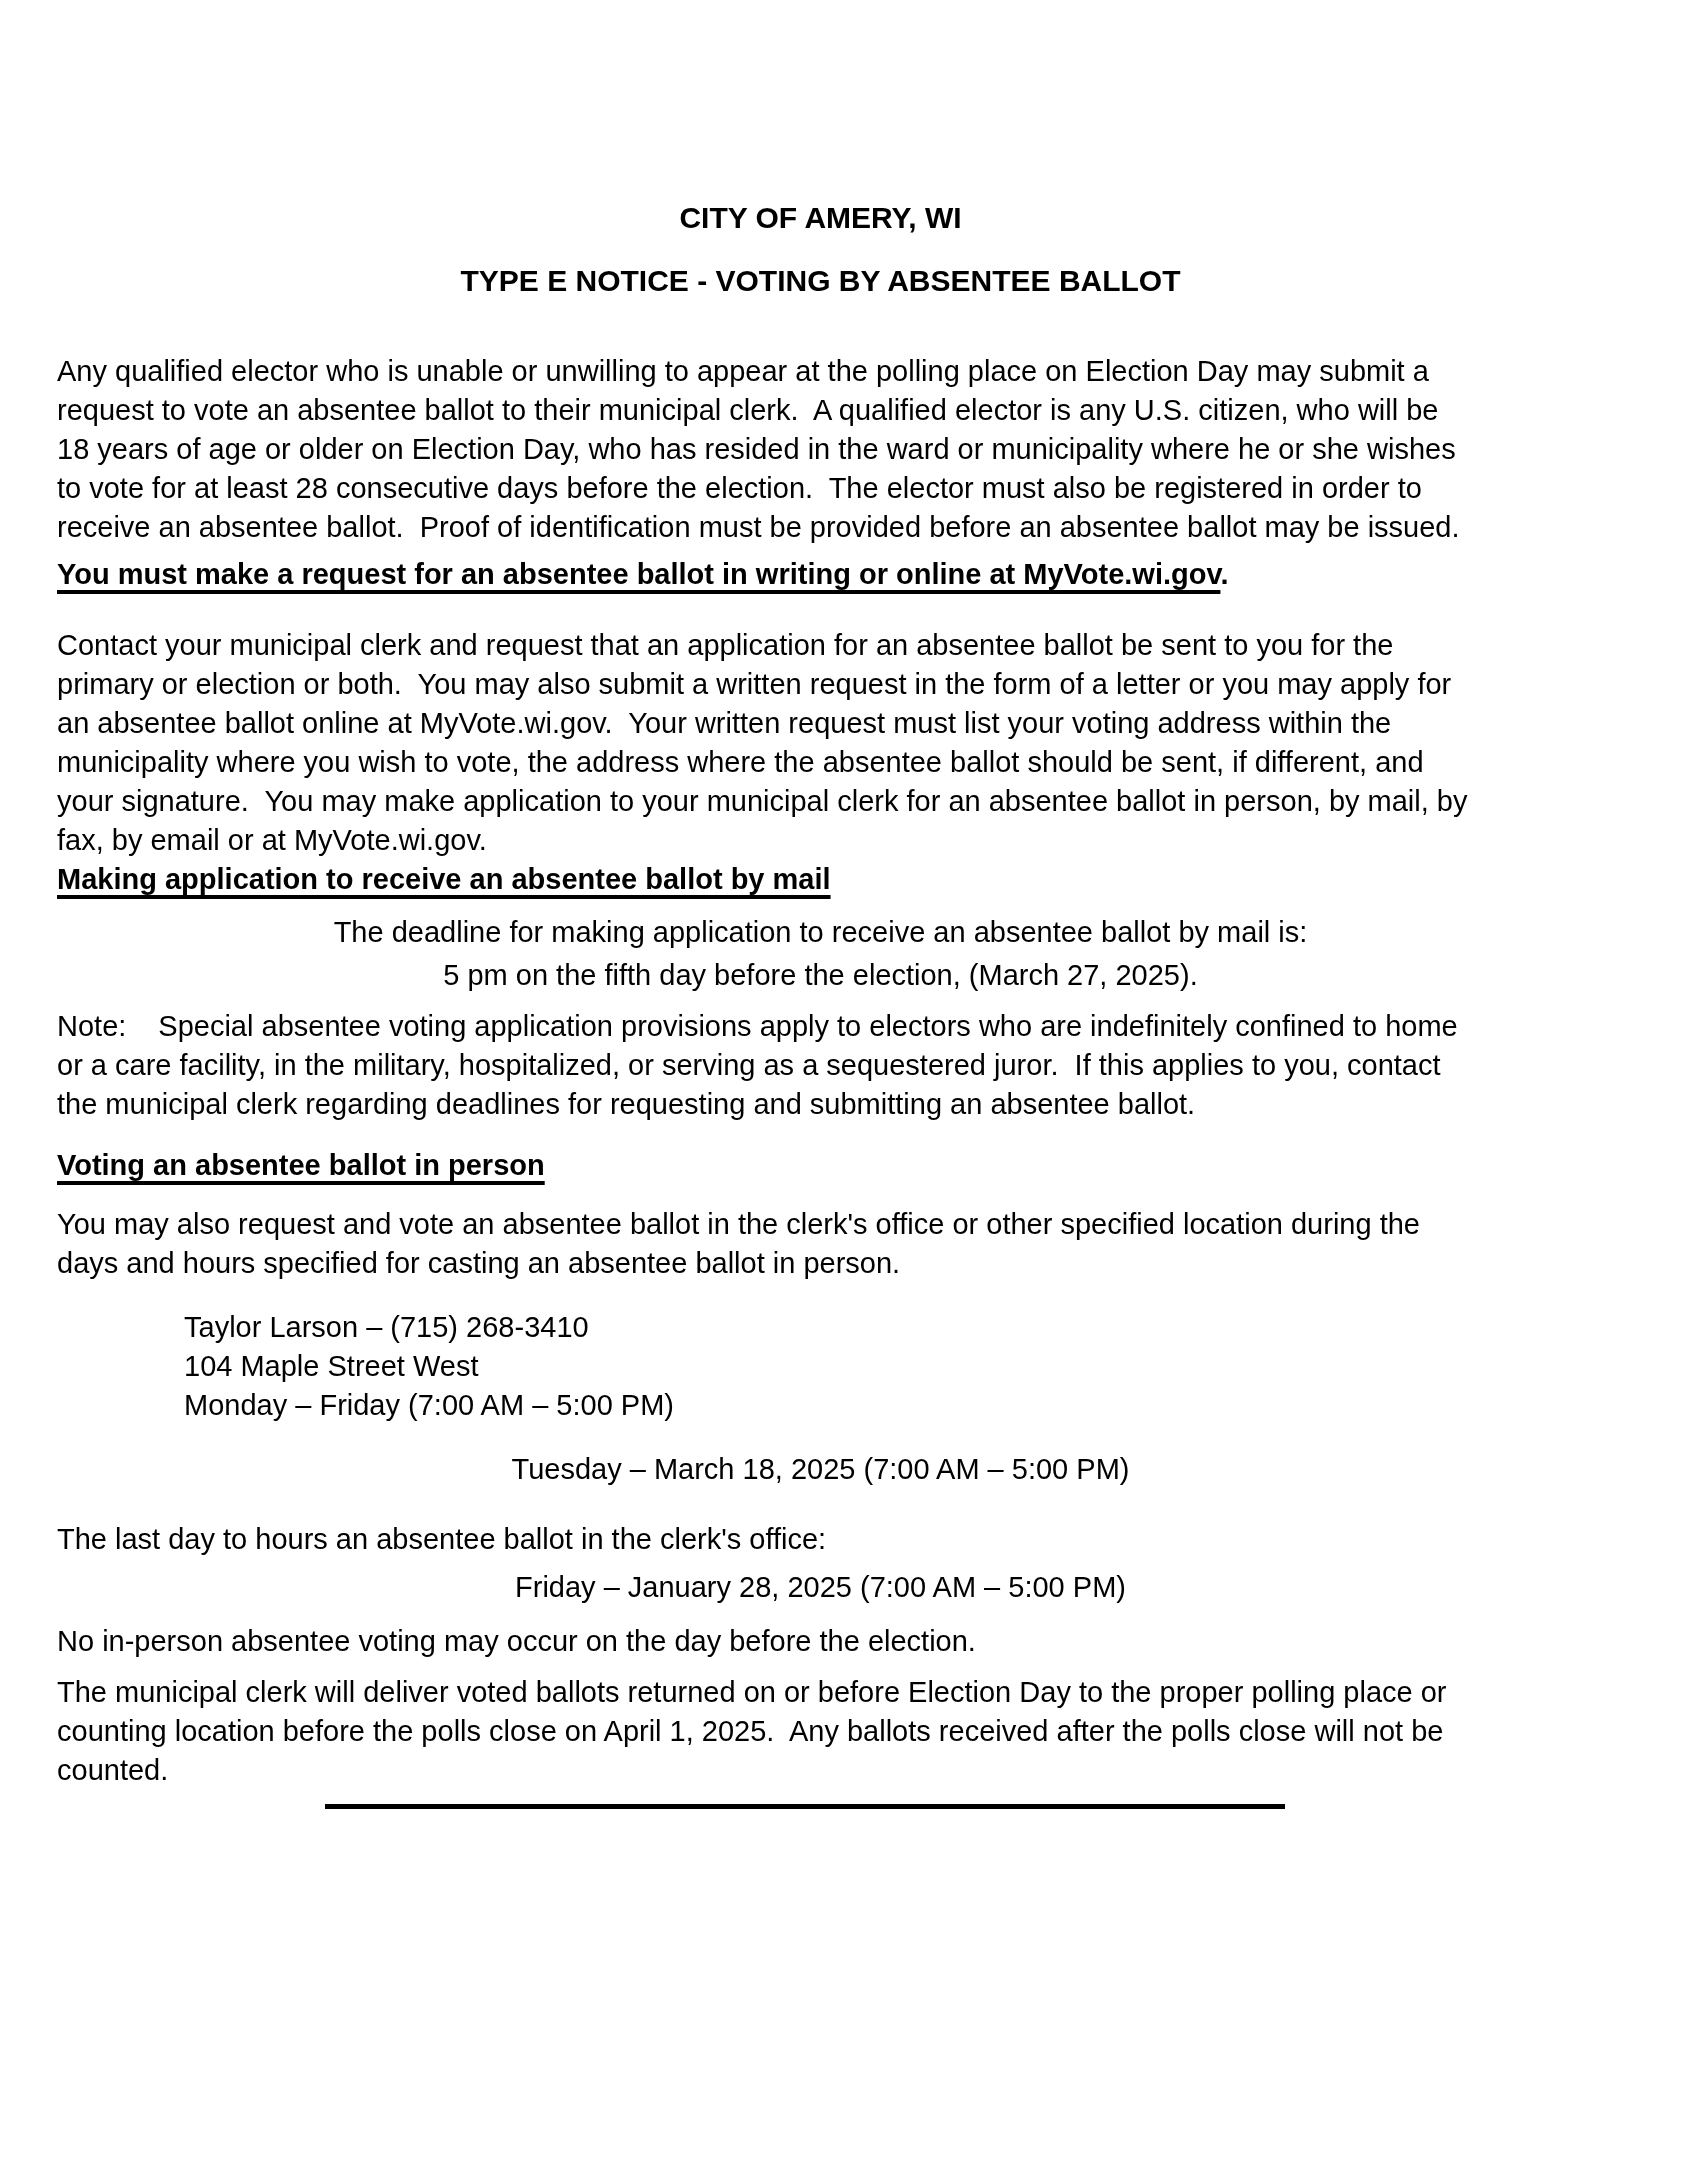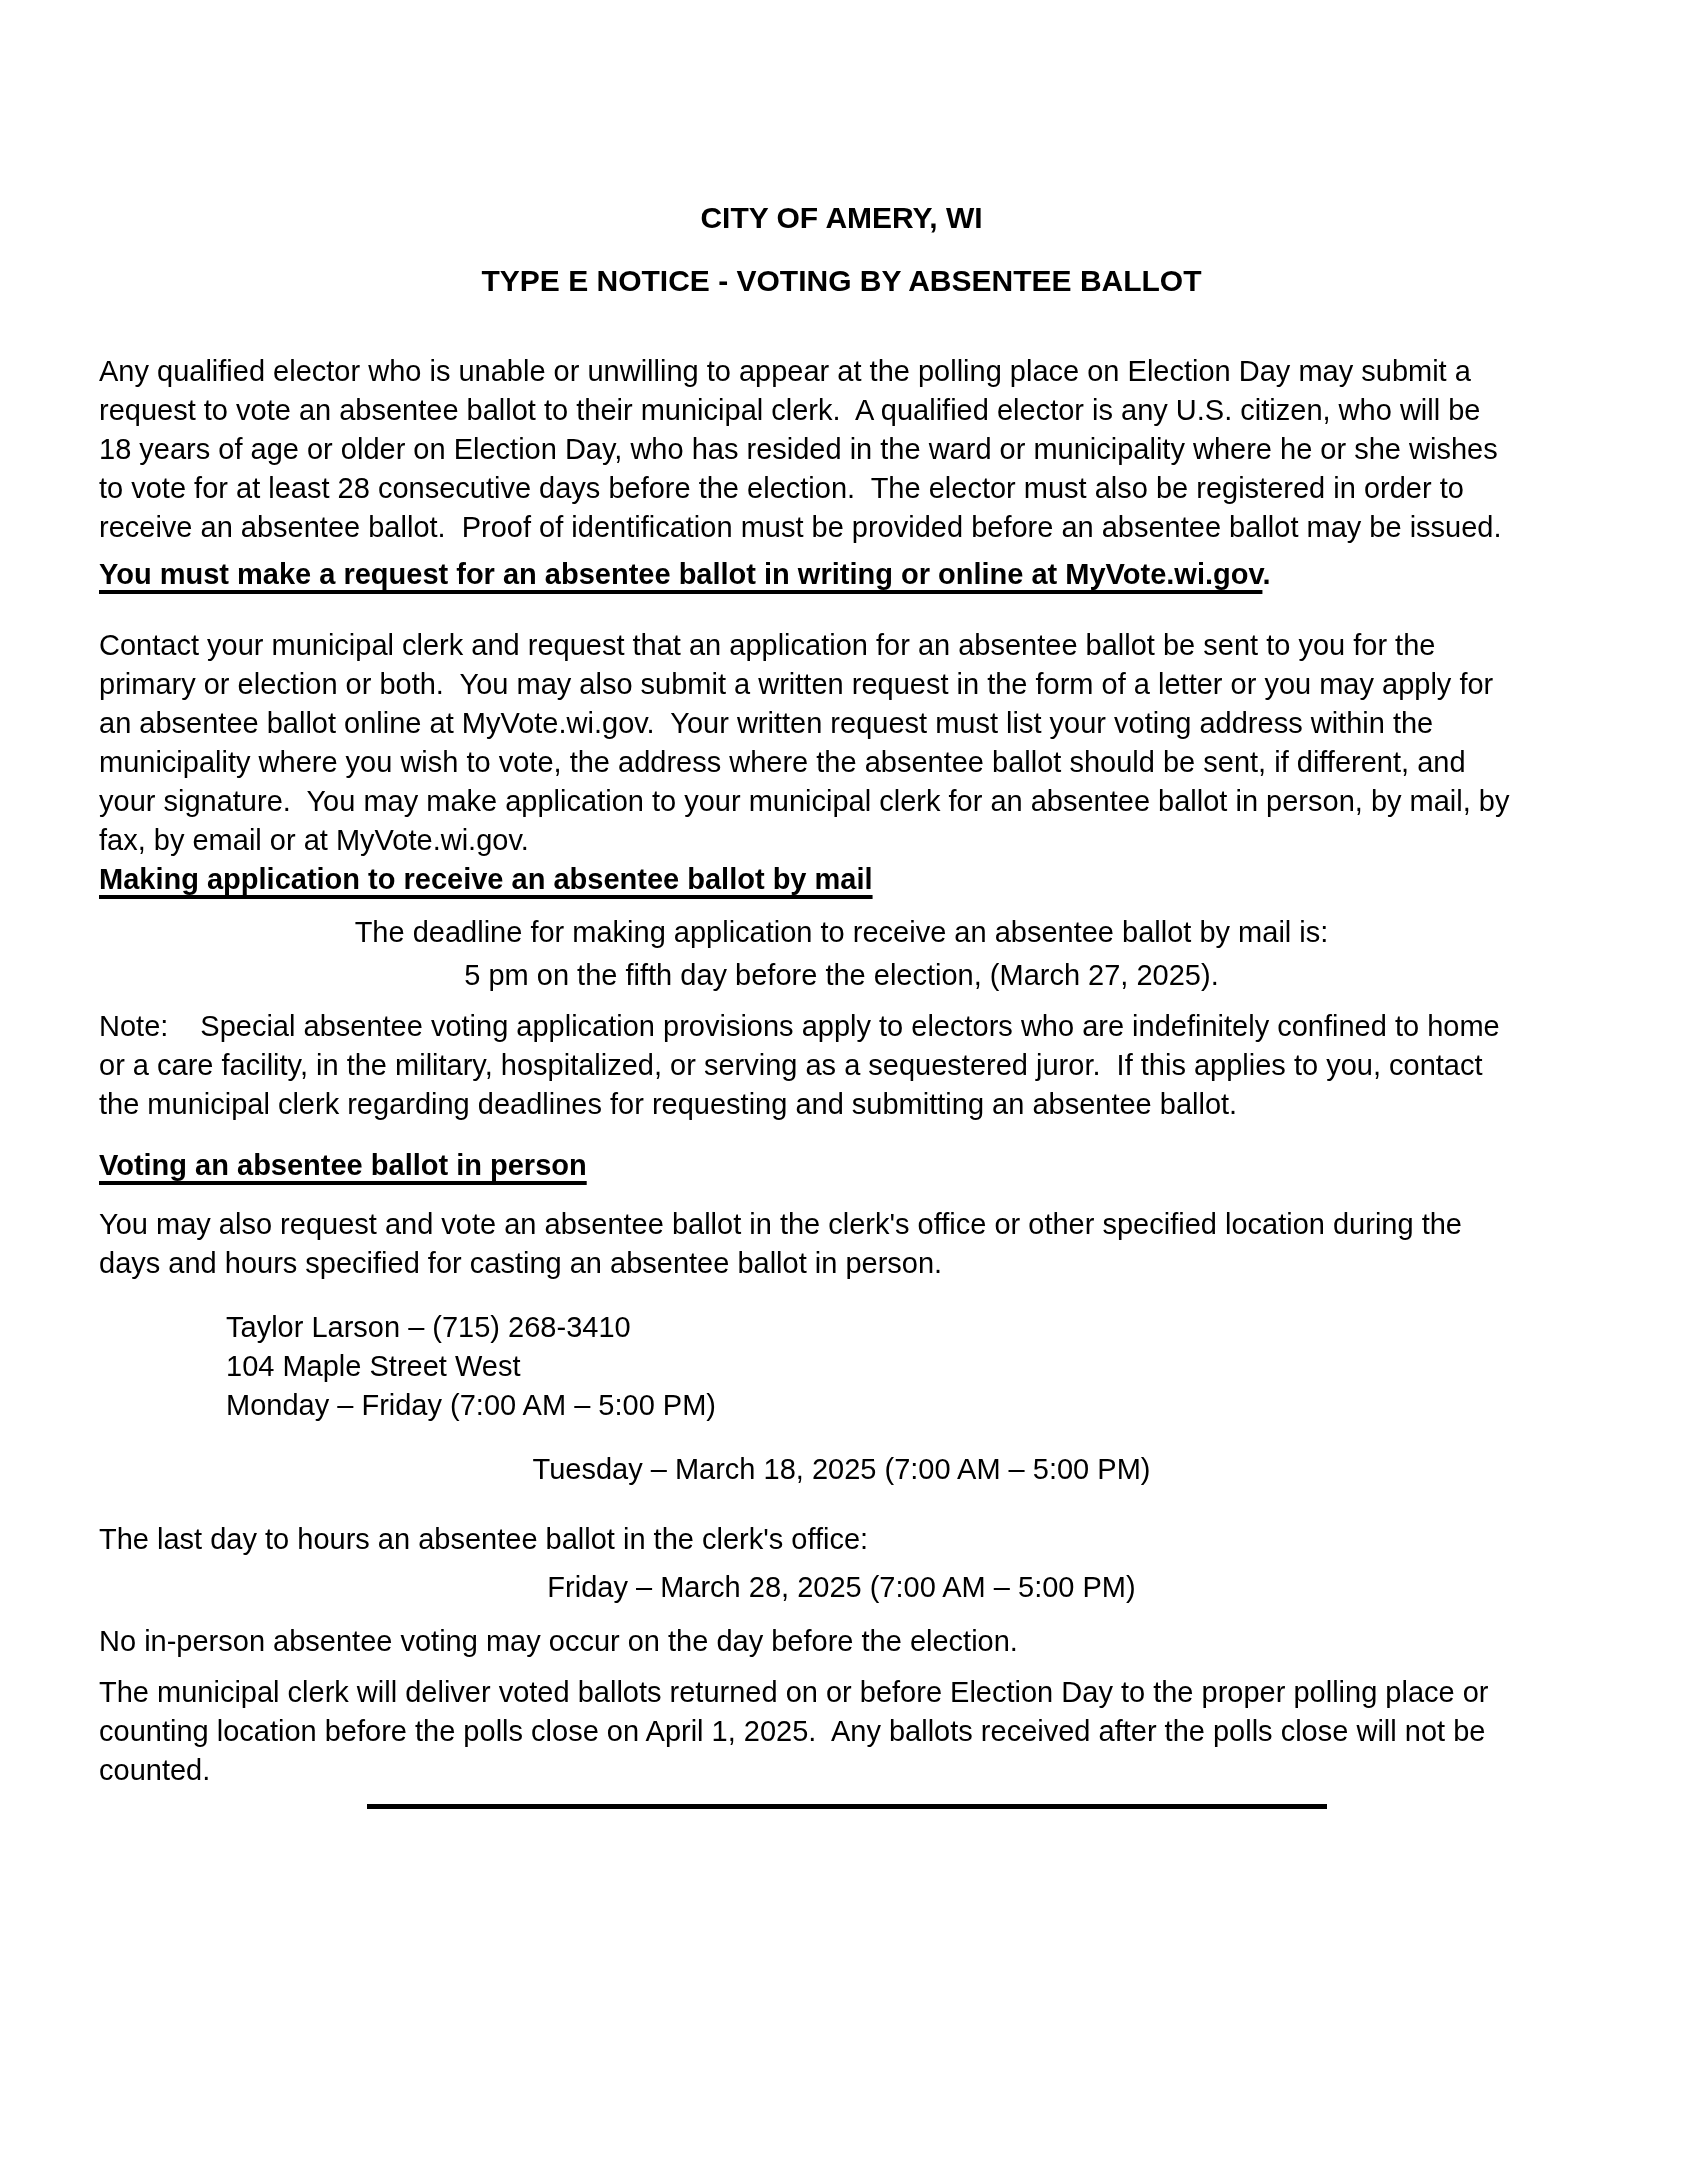--- a/index.html
+++ b/index.html
@@ -6,21 +6,21 @@
     margin: 0;
     padding: 0;
     background: #ffffff;
   }
   .page {
     position: relative;
     width: 1683px;
     height: 2178px;
     background: #ffffff;
     box-sizing: border-box;
-    padding: 198px 99px 0 99px;
+    padding: 198px 99px 0 57px;
     font-family: "Liberation Sans", sans-serif;
     font-size: 29px;
     line-height: 39px;
     color: #000000;
   }
   p { margin: 0; white-space: pre-wrap; }
   .body-para { max-width: 1421px; }
   .doc-title {
     font-weight: bold;
     text-align: center;
@@ -92,21 +92,21 @@
     <p>Taylor Larson – (715) 268-3410</p>
     <p>104 Maple Street West</p>
     <p>Monday – Friday (7:00 AM – 5:00 PM)</p>
   </div>
 
 
   <p class="centered m-firstday-val">Tuesday – March 18, 2025 (7:00 AM – 5:00 PM)</p>
 
   <p class="bold m-lastday">The last day to hours an absentee ballot in the clerk's office:</p>
 
-  <p class="centered m-lastday-val">Friday – March 28, 2025 (7:00 AM – 5:00 PM)</p>
+  <p class="centered m-lastday-val">Friday – January 28, 2025 (7:00 AM – 5:00 PM)</p>
 
   <p class="body-para m-noinperson">No in-person absentee voting may occur on the day before the election.</p>
 
   <p class="body-para m-delivery">The municipal clerk will deliver voted ballots returned on or before Election Day to the proper polling place or counting location before the polls close on April 1, 2025.  Any ballots received after the polls close will not be counted.</p>
 
   <div class="signature-rule"></div>
 
 </div>
 
 

